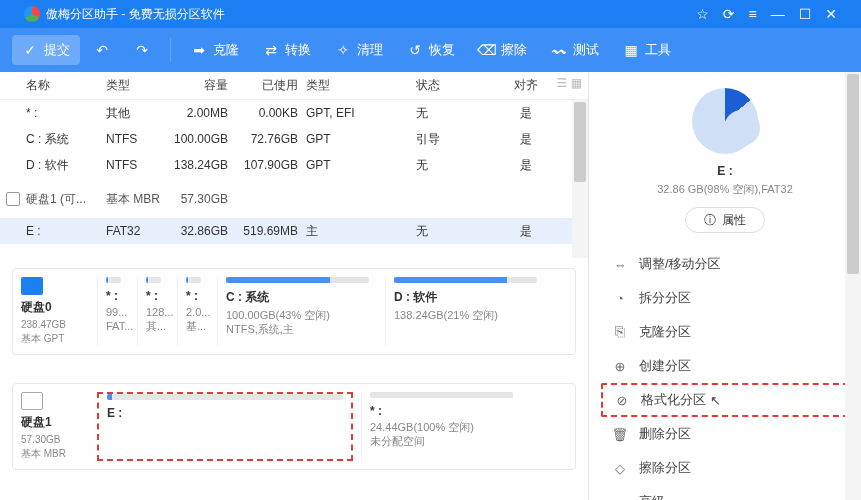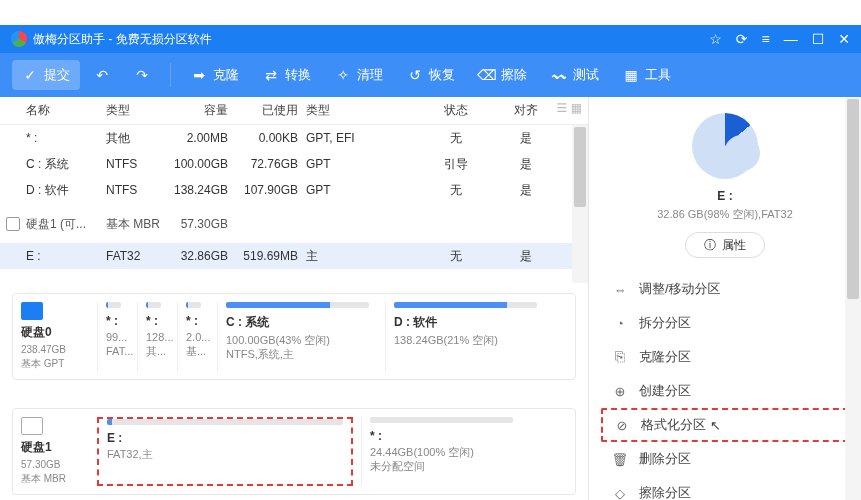--- a/index.html
+++ b/index.html
@@ -1,31 +1,31 @@
 <!DOCTYPE html>
 <html><head>
 <meta charset="utf-8">
 <style>
 * { margin:0; padding:0; box-sizing:border-box; font-family:"Microsoft YaHei","PingFang SC",Arial,sans-serif; }
 body { width:861px; height:500px; background:#fff; overflow:hidden; font-size:12px; color:#333; }
-.titlebar { height:28px; background:#1c7ef3; display:flex; align-items:center; padding:0 11px; color:#fff;margin-top:25px; }
+.titlebar { height:28px; background:#1c7ef3; display:flex; align-items:center; padding:0 24px; color:#fff; }
 .titlebar .logo { width:16px; height:16px; border-radius:50%; background:conic-gradient(#f44 0 33%, #4caf50 33% 66%, #2196f3 66% 100%); margin-right:6px; }
 .titlebar .title { flex:1; font-size:12px; }
 .titlebar .win { display:flex; gap:14px; }
 .titlebar .win span { cursor:pointer; font-size:14px; }
 .toolbar { height:44px; background:#3d8ef7; display:flex; align-items:center; padding:0 12px; gap:4px; color:#fff; }
 .toolbar .btn { display:flex; align-items:center; gap:6px; padding:0 10px; height:30px; border-radius:4px; cursor:pointer; font-size:13px; }
 .toolbar .submit { background:rgba(255,255,255,.25); }
 .toolbar .ic { width:16px; height:16px; display:inline-flex; align-items:center; justify-content:center; font-size:14px; }
 .toolbar .sep { width:1px; height:24px; background:rgba(255,255,255,.2); margin:0 6px; }
 .body { display:flex; height:428px; }
 .main { flex:1; display:flex; flex-direction:column; border-right:1px solid #e5e5e5; overflow:hidden; }
 .th { display:flex; height:28px; align-items:center; background:#fff; border-bottom:1px solid #eee; color:#404040; padding-left:26px; }
 .th div, .tr div { font-size:12px; }
-.c-name{width:80px} .c-type{width:56px} .c-cap{width:74px; text-align:right; padding-right:8px} .c-used{width:70px; text-align:right; padding-right:8px} .c-ptype{width:110px} .c-stat{width:80px; text-align:center} .c-align{width:60px; text-align:center}
+.c-name{width:80px} .c-type{width:56px} .c-cap{width:74px; text-align:right; padding-right:8px} .c-used{width:70px; text-align:right; padding-right:8px} .c-ptype{width:110px} .c-stat{width:80px; text-align:left} .c-align{width:60px; text-align:center}
 .tr { display:flex; height:26px; align-items:center; padding-left:26px; }
 .tr.disk { color:#555; }
 .tr.sel { background:#e7eefc; }
 .diskicon { width:14px; height:14px; background:#fff; border:1px solid #999; border-radius:2px; position:absolute; margin-left:-20px; }
 .table-wrap { position:relative; }
 .viewicons { position:absolute; right:6px; top:4px; color:#bbb; display:flex; gap:8px; }
 .scrollbar { position:absolute; right:0; top:28px; bottom:0; width:16px; background:#f4f4f4; }
 .scroll-thumb { position:absolute; left:2px; width:12px; background:#ccc; border-radius:2px; }
 .cards-zone { padding:10px 12px; display:flex; flex-direction:column; gap:28px; }
 .card-row { display:flex; gap:8px; padding:8px; border:1px solid #e8e8e8; border-radius:4px; }
@@ -225,21 +225,20 @@
             <div class="dicon usb"></div>
             <b>硬盘1</b>
             <span>57.30GB</span>
             <span>基本 MBR</span>
           </div>
           <div class="pcard redbox" style="width:256px">
             <div class="bar">
               <div class="fill" style="width:2%"></div>
             </div>
             <b>E :</b>
-            <span>FAT32,主</span>
           </div>
           <div class="pcard" style="width:160px">
             <div class="bar">
               <div class="fill" style="width:0%"></div>
             </div>
             <b>* :</b>
             <span>24.44GB(100% 空闲)</span>
             <span>未分配空间</span>
           </div>
         </div>

